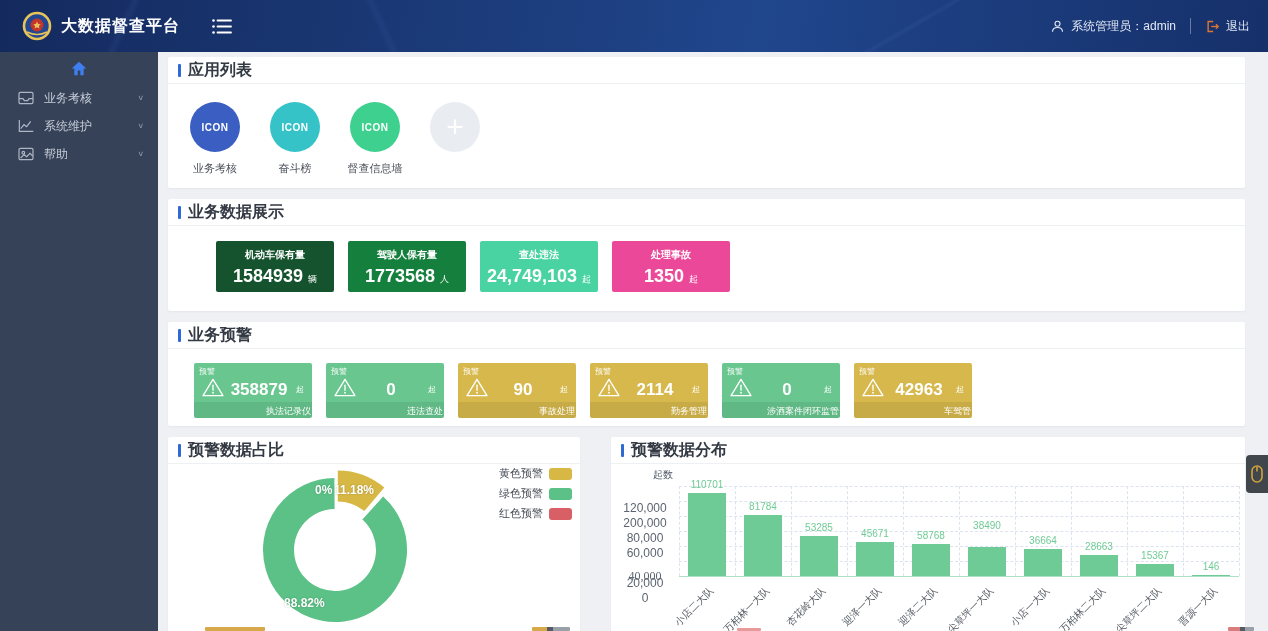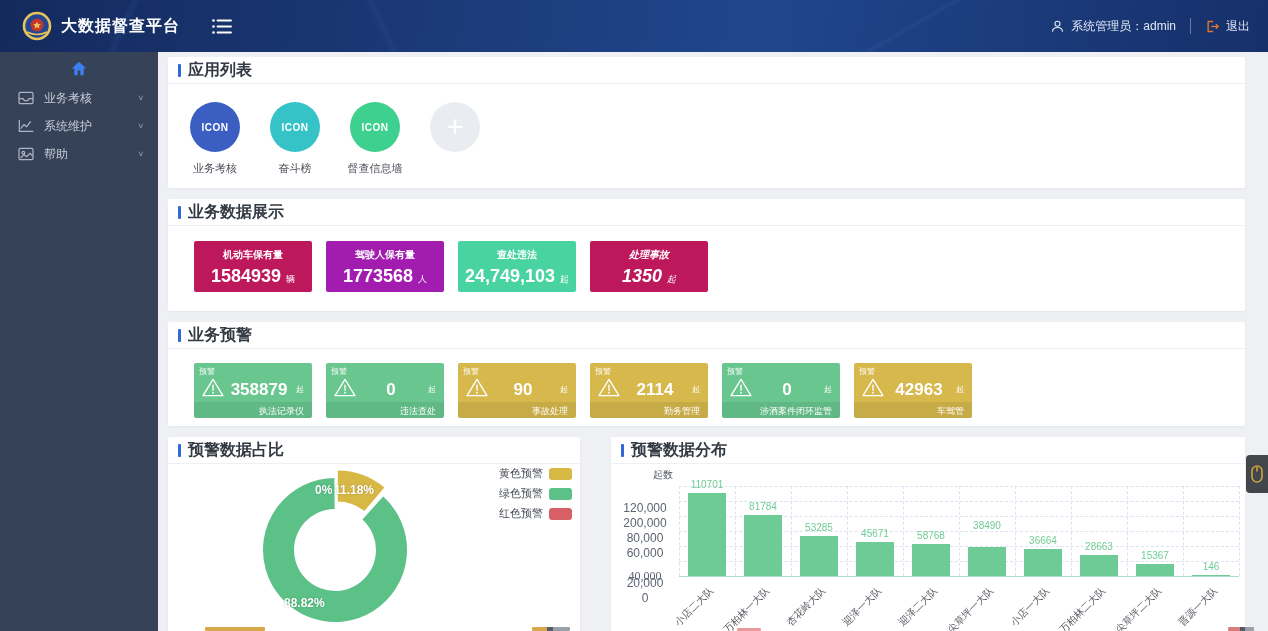--- a/index.html
+++ b/index.html
@@ -56,21 +56,21 @@
   .stat-unit { font-size:9px; font-weight:normal; }
 
   
   .warn-body { display:flex; padding:14px 0 8px 26px; gap:14px; }
   .warn-card { width:118px; height:55px; border-radius:2px; color:#fff; position:relative; cursor:default; }
   .warn-badge { position:absolute; top:3px; left:5px; font-size:8px; opacity:.95; }
   .warn-mid { position:absolute; top:15px; left:0; right:0; display:flex; align-items:center; padding:0 8px; }
   .warn-num { flex:1; text-align:center; font-size:17px; font-weight:bold; }
   .warn-unit { font-size:8px; margin-left:2px; }
   .warn-strip { position:absolute; left:0; right:0; bottom:0; height:16px; background:rgba(0,0,0,.07);
-    font-size:9px; text-align:right; padding:3px 8px 0 0; border-radius:0 0 2px 2px; }
+    font-size:9px; text-align:right; padding:3px 1px 0 0; border-radius:0 0 2px 2px; }
 
   
   .charts-row { display:flex; gap:31px; }
   .chart-card { height:203px; overflow:hidden; }
   .chart-card.left { width:412px; }
   .chart-card.right { width:634px; }
   .chart-body { position:relative; height:176px; }
 
   
   .donut-label { position:absolute; color:#fff; font-weight:bold; font-size:12px; text-shadow:0 0 2px rgba(0,0,0,.25); }
@@ -208,33 +208,33 @@
           <div class="app-add">+</div>
         </div>
     </div>
 
     <div class="card">
       <div class="card-head">
         <span class="accent"></span>
         <span class="card-title">业务数据展示</span>
       </div>
       <div class="stats-body" id="stats-body">
-          <div class="stat-card" style="background: #be185d;">
+          <div class="stat-card" style="background: #14532d; margin-left: 22px;">
             <div class="stat-label">机动车保有量</div>
             <div class="stat-value-row">1584939 <span class="stat-unit">辆</span></div>
           </div>
-          <div class="stat-card" style="background: #a21caf;">
+          <div class="stat-card" style="background: #15803d;">
             <div class="stat-label">驾驶人保有量</div>
             <div class="stat-value-row">1773568 <span class="stat-unit">人</span></div>
           </div>
           <div class="stat-card" style="background: rgb(73, 211, 162);">
             <div class="stat-label">查处违法</div>
             <div class="stat-value-row">24,749,103 <span class="stat-unit">起</span></div>
           </div>
-          <div class="stat-card" style="background: #be185d; font-style: italic;">
+          <div class="stat-card" style="background: #ec4899;">
             <div class="stat-label">处理事故</div>
             <div class="stat-value-row">1350 <span class="stat-unit">起</span></div>
           </div>
         </div>
     </div>
 
     <div class="card">
       <div class="card-head">
         <span class="accent"></span>
         <span class="card-title">业务预警</span>

